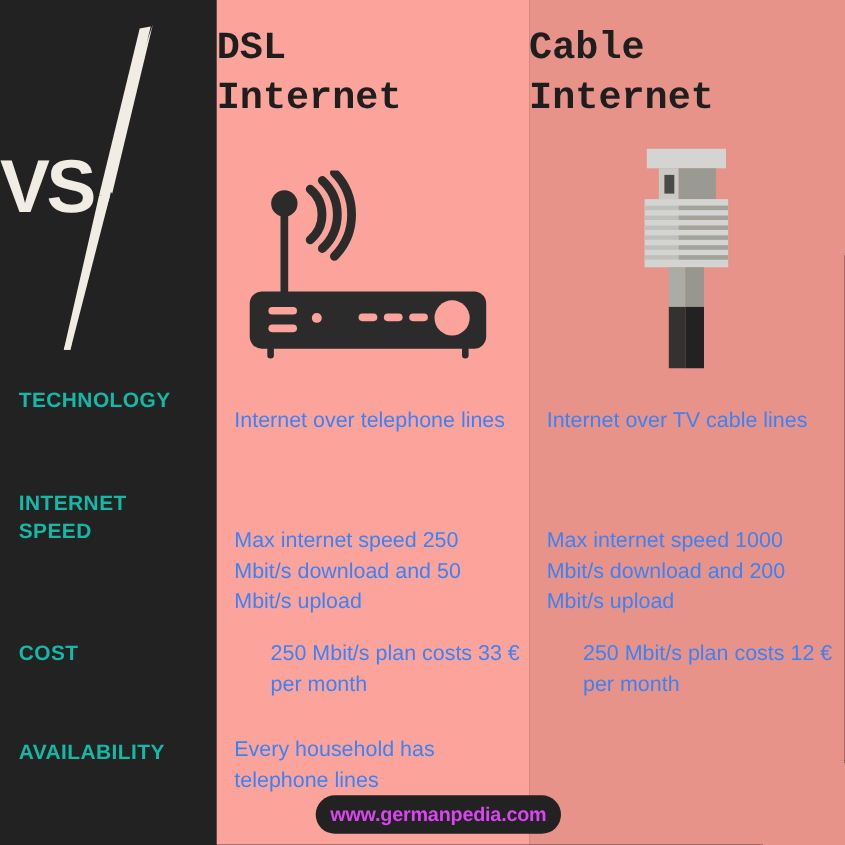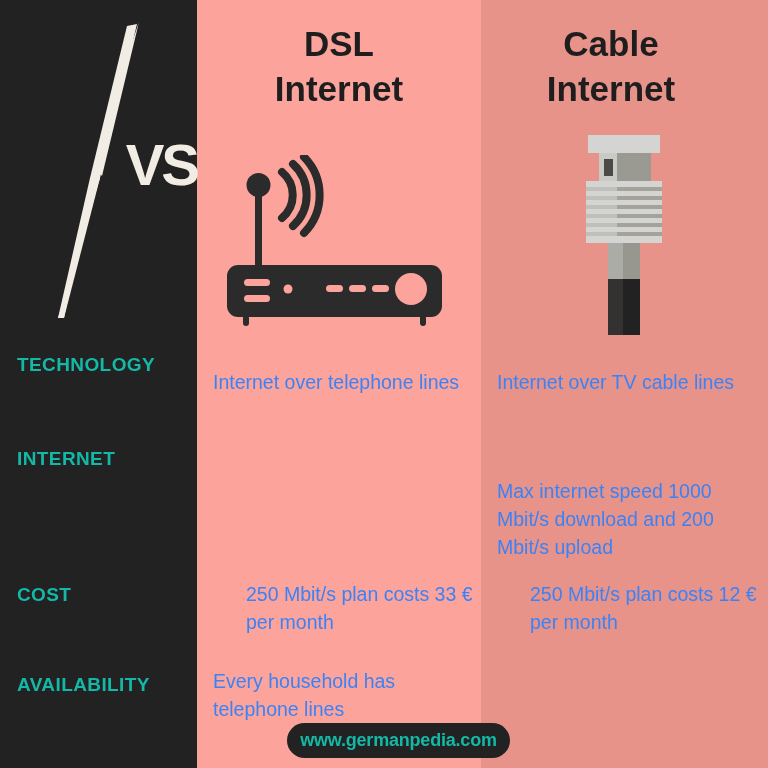--- a/index.html
+++ b/index.html
@@ -30,39 +30,39 @@
     width:197px; height:340px;
   }
   #vs-slash {
     position:absolute;
     left:0; top:0; width:197px; height:340px;
   }
   #vs-text {
     position:absolute;
     left:0; top:136px;
     width:197px;
-    text-align:right;
-    font-size:58px;
+    text-align:left;
+    font-size:68px;
     font-weight:bold;
     color:#F2EDE4;
     letter-spacing:-3px;
     line-height:1;
     font-family:"Liberation Sans", sans-serif;
   }
 
   
   .col-header {
     position:absolute;
     top:22px;
-    text-align:center;
+    text-align:left;
     font-size:35px;
     font-weight:bold;
     color:#1E1E1E;
     line-height:1.28;
-    font-family:Liberation Sans, sans-serif;
+    font-family:Liberation Mono, monospace;
   }
   #header-dsl   { left:197px; width:284px; }
   #header-cable { left:481px; width:260px; }
 
   
   #icon-router { position:absolute; left:222px; top:155px; width:225px; height:180px; }
   #icon-coax   { position:absolute; left:578px; top:135px; width:92px;  height:200px; }
 
   
   .row-label {
@@ -101,21 +101,21 @@
     width:223px; height:35px;
     background:#222222;
     border-radius:18px;
     display:flex;
     align-items:center;
     justify-content:center;
   }
   #banner-text {
     font-size:18px;
     font-weight:bold;
-    color:#14b8a6;
+    color:#d946ef;
     letter-spacing:-0.2px;
     font-family:"Liberation Sans", sans-serif;
   }
 </style>
 </head>
 <body>
 
 <div id="infographic">
 
   <div class="col" id="col-vs" style="background: rgb(34, 34, 34);"></div>
@@ -203,25 +203,27 @@
     <rect x="30" y="108" width="15" height="36" fill="#ACACA6"></rect>
     <rect x="45" y="108" width="17" height="36" fill="#97978F"></rect>
 
     <rect x="30" y="144" width="15" height="56" fill="#343231"></rect>
     <rect x="45" y="144" width="17" height="56" fill="#222222"></rect>
   </svg>
 
   <div class="row-label r0">TECHNOLOGY</div>
   <div class="row-label r1">
     <div>INTERNET</div>
+    <div>SPEED</div>
   </div>
   <div class="row-label r2">COST</div>
   <div class="row-label r3">AVAILABILITY</div>
 
   <div class="cell cell-dsl r0l">Internet over telephone lines</div>
+  <div class="cell cell-dsl r1l">Max internet speed 250 Mbit/s download and 50 Mbit/s upload</div>
   <div class="cell cell-dsl r2l">250 Mbit/s plan costs 33 € per month</div>
   <div class="cell cell-dsl r3l">Every household has telephone lines</div>
 
   <div class="cell cell-cable r0l">Internet over TV cable lines</div>
   <div class="cell cell-cable r1l">Max internet speed 1000 Mbit/s download and 200 Mbit/s upload</div>
   <div class="cell cell-cable r2l">250 Mbit/s plan costs 12 € per month</div>
 
   <div id="banner" style="background: rgb(34, 34, 34);">
     <span id="banner-text">www.germanpedia.com</span>
   </div>

